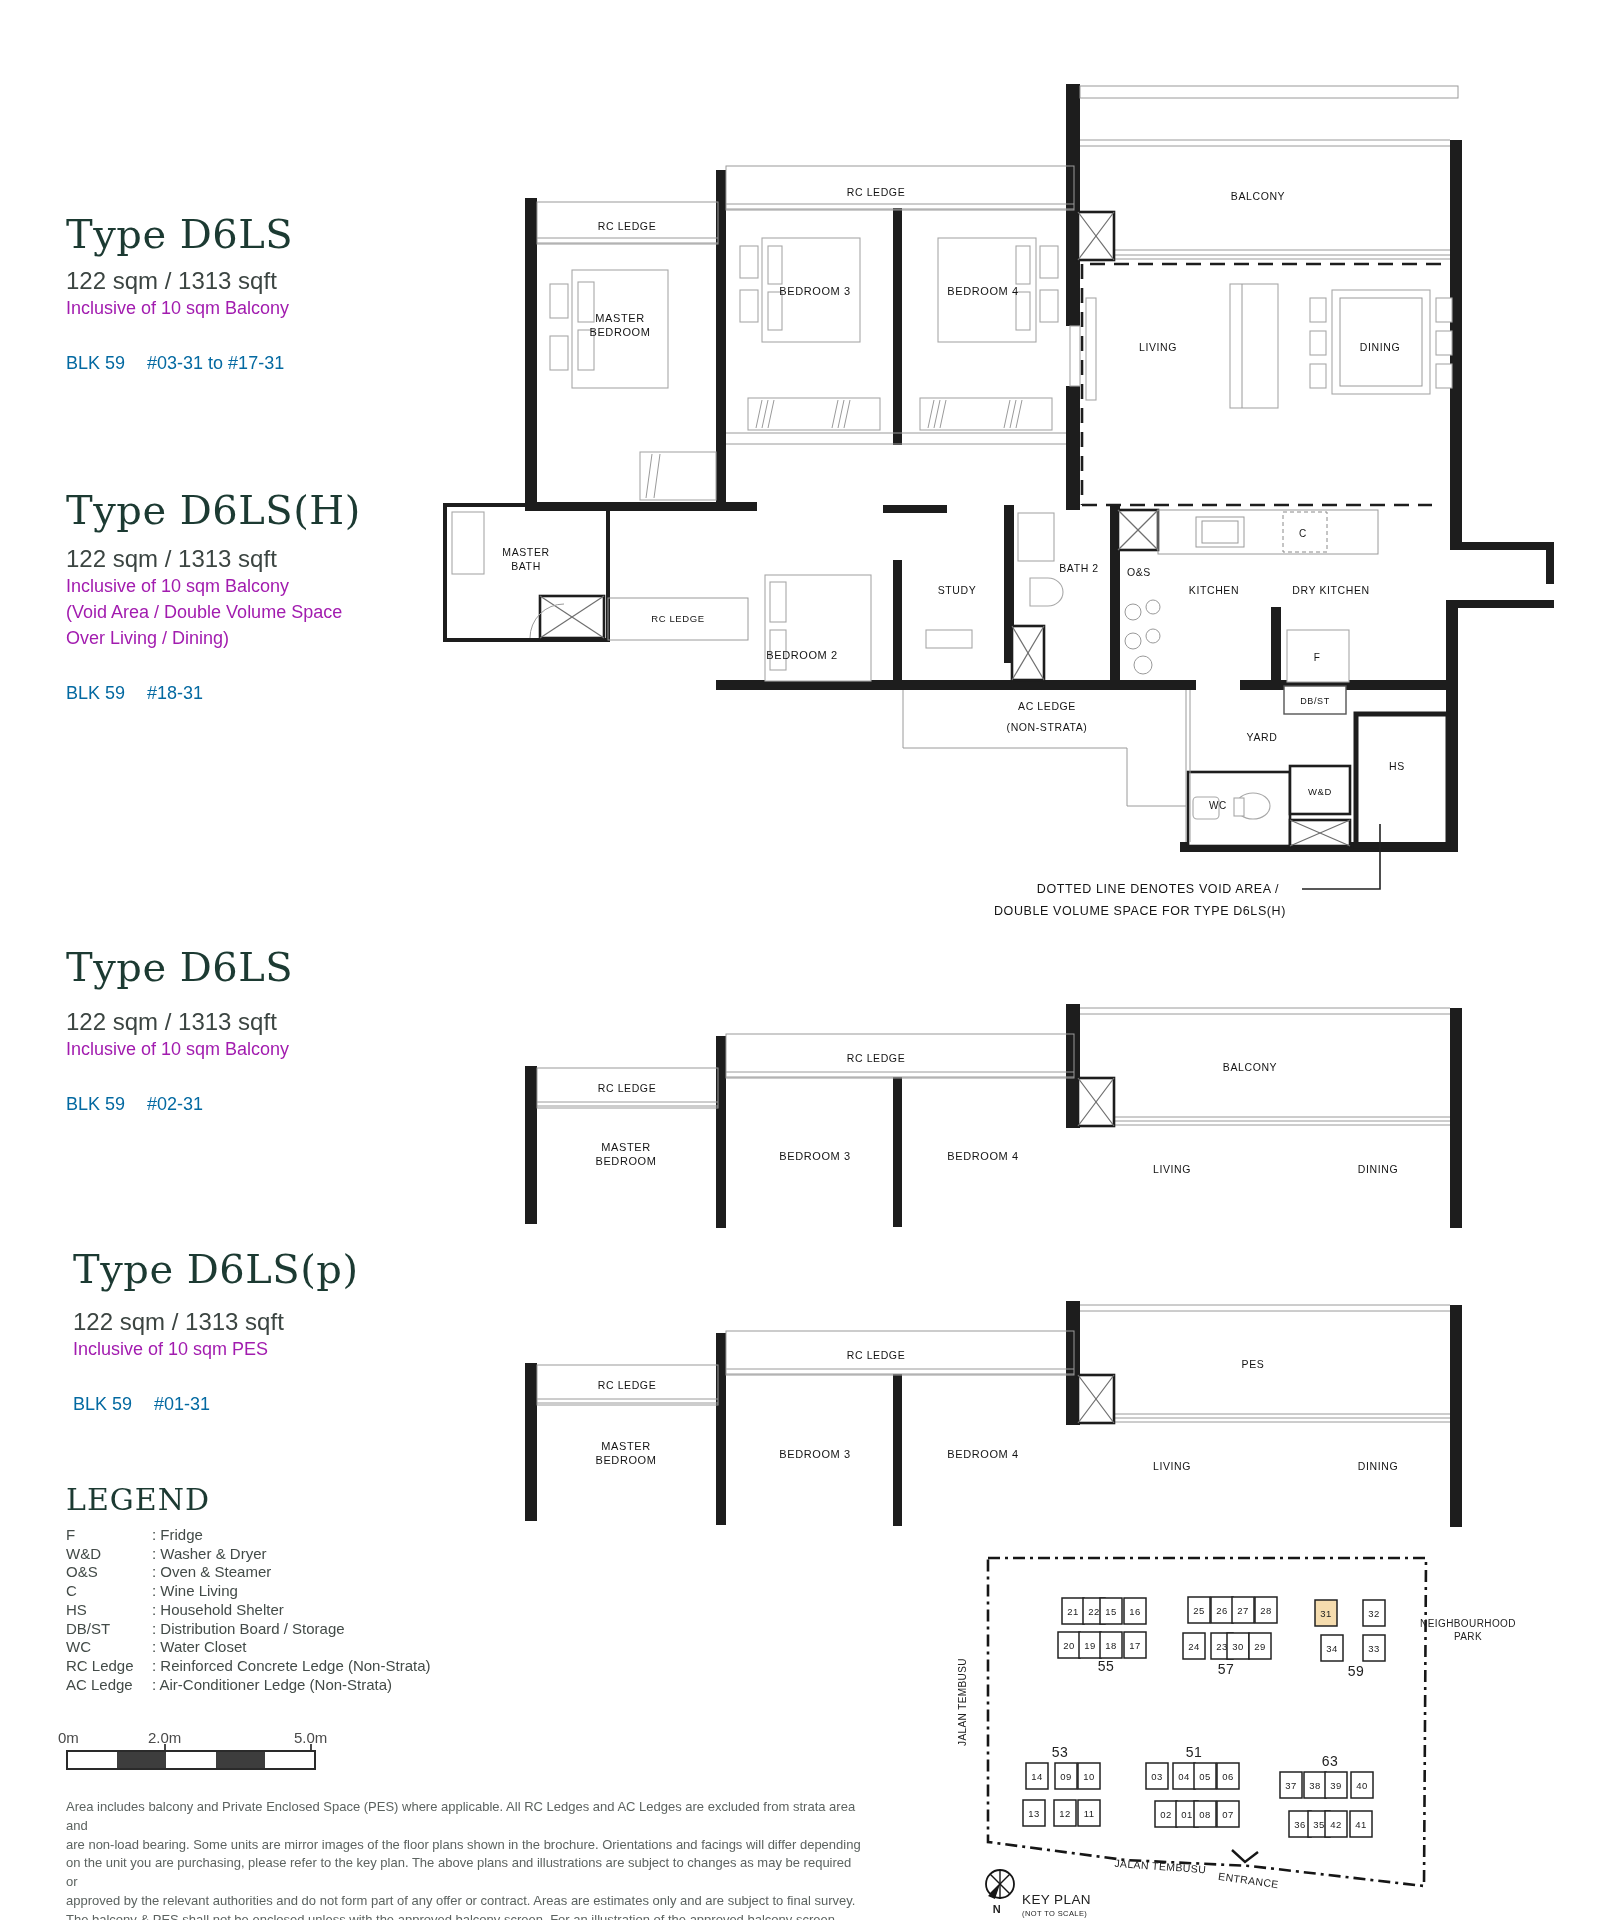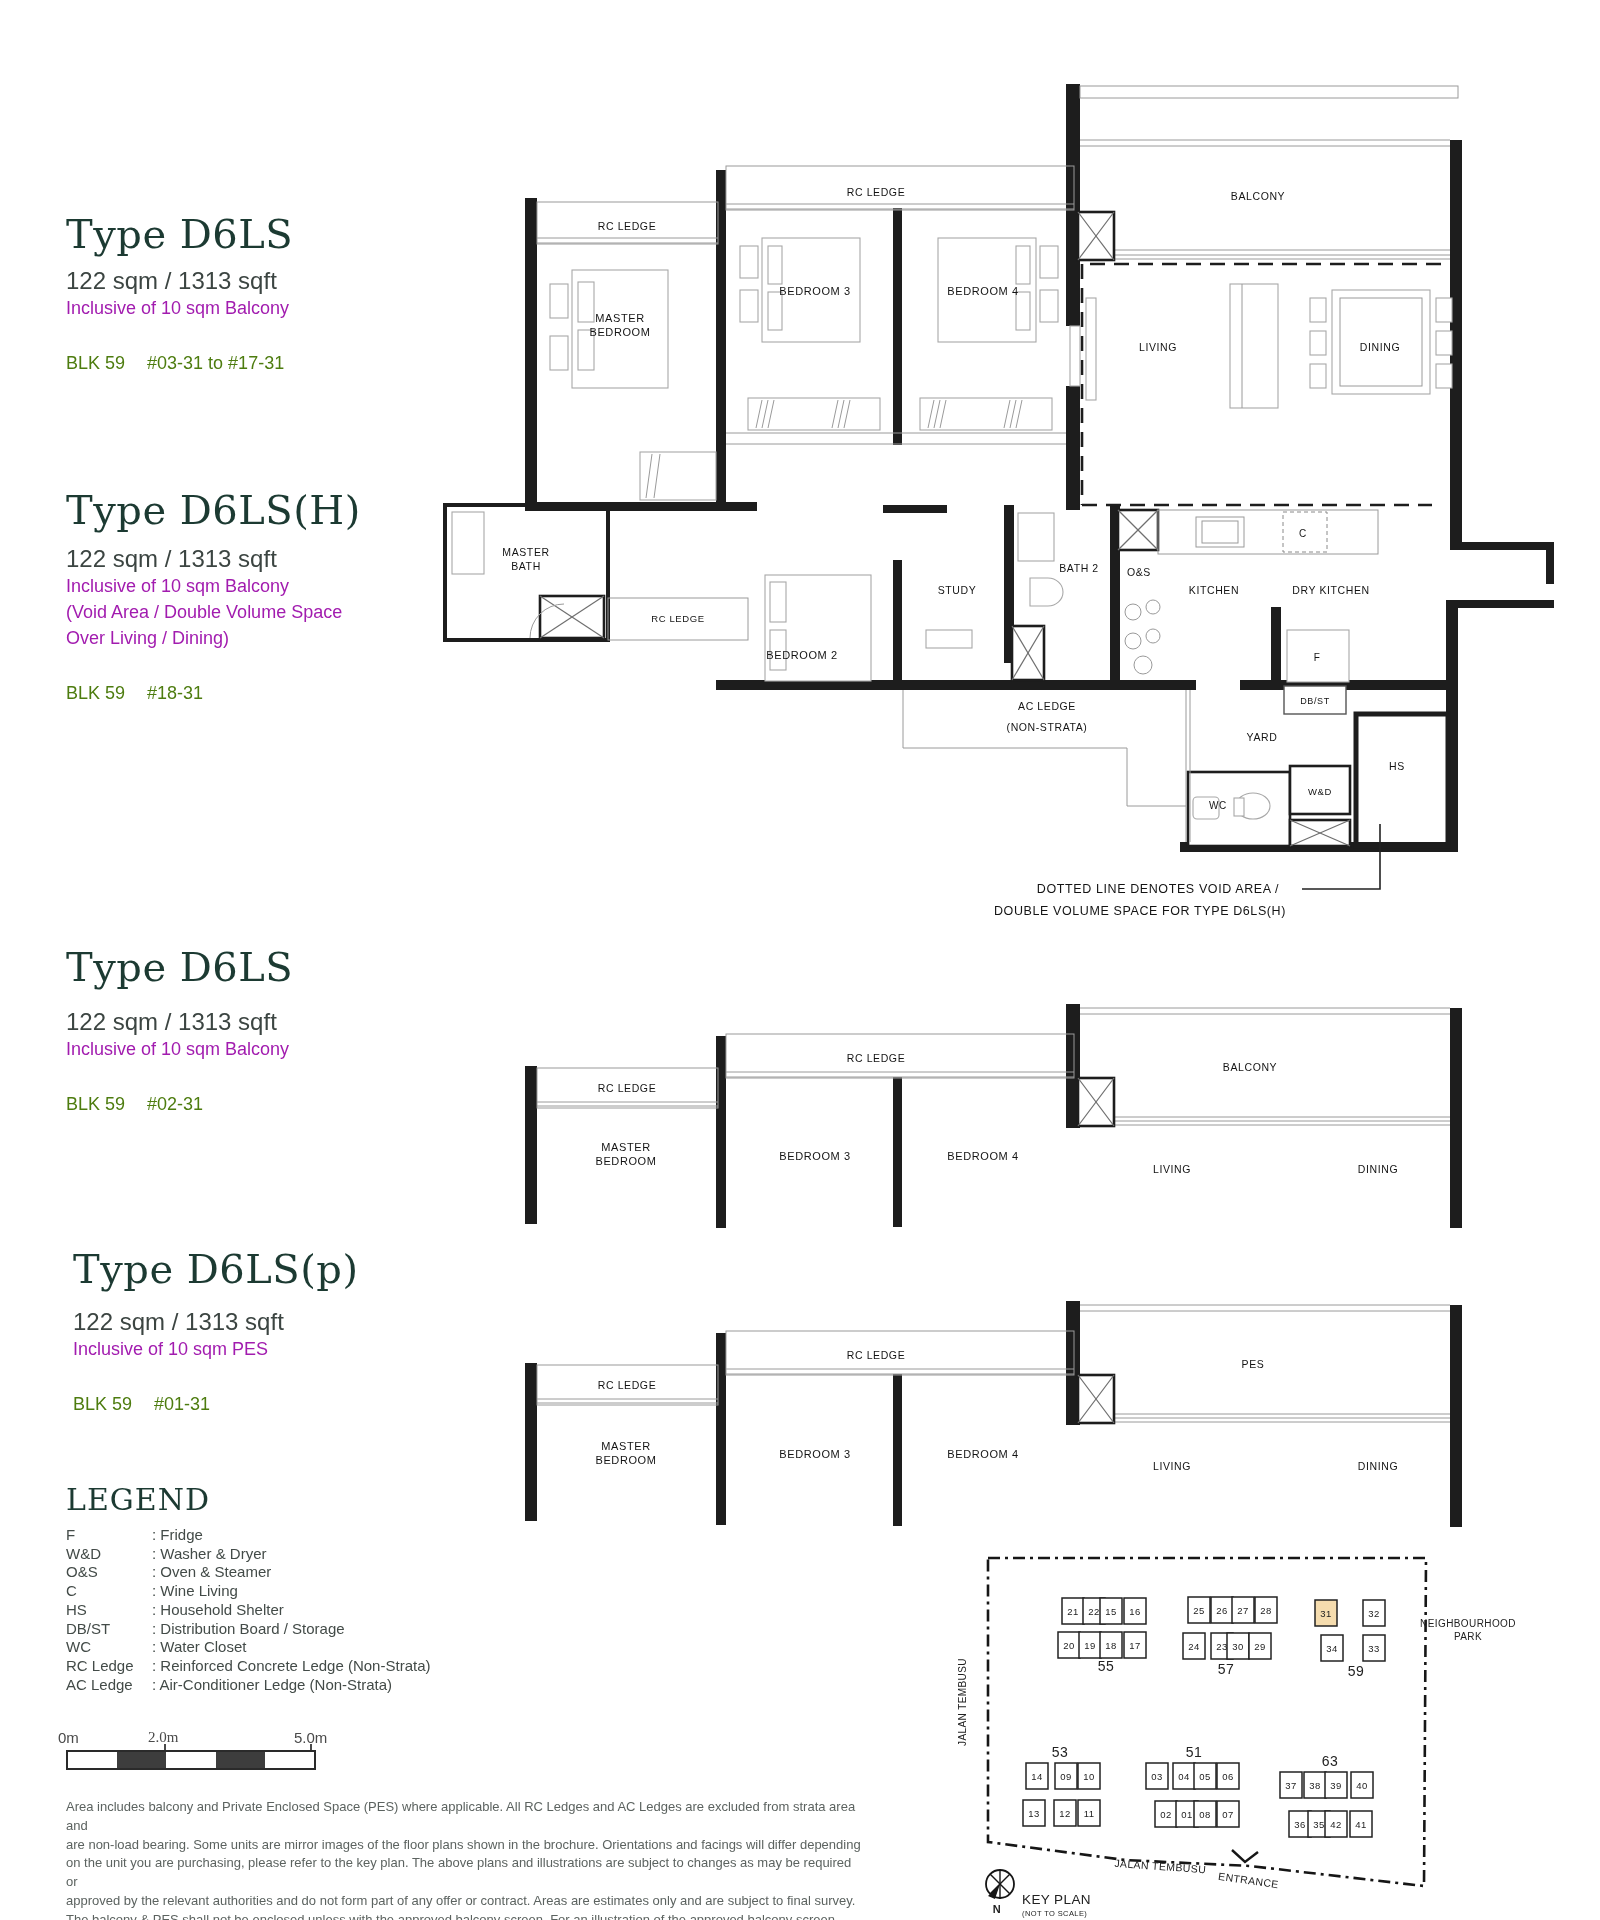--- a/index.html
+++ b/index.html
@@ -7,21 +7,21 @@
         font-family:"Liberation Sans",sans-serif;}
   .abs{position:absolute;}
   .title{left:64px;top:62px;font-family:"DejaVu Serif",serif;font-size:50px;font-weight:400;
          color:#CD9245;letter-spacing:1px;}
   .typeblock{left:66px;width:360px;}
   .t0{top:208px;} .t1{top:484px;} .t2{top:941px;} .t3{top:1243px;margin-left:7px;}
   .tname{font-family:"DejaVu Serif",serif;font-size:40px;line-height:1.3;color:#1C3A32;letter-spacing:.5px;}
   .tarea{font-size:24px;line-height:29px;color:#3C4542;margin-top:6px;}
   .t1 .tarea{margin-top:8px;} .t2 .tarea{margin-top:14px;} .t3 .tarea{margin-top:12px;}
   .tincl{font-size:18px;line-height:26px;color:#a21caf;}
-  .tblk{font-size:18px;color:#4d7c0f;margin-top:32px;display:flex;gap:22px;}
+  .tblk{font-size:18px;color:#0369a1;margin-top:32px;display:flex;gap:22px;}
   .legend-h{left:66px;top:1482px;font-family:"DejaVu Serif",serif;font-size:30px;color:#1C3A32;letter-spacing:1px;}
   .legend{left:66px;top:1526px;font-size:15px;line-height:18.7px;color:#434B48;}
   .legend .row{display:flex;}
   .legend .ab{width:86px;flex:none;}
   .sb-label{top:1729px;font-size:15px;color:#4A4A4A;}
   .scalebar{left:66px;top:1750px;width:246px;height:16px;border:2px solid #2A2A2A;display:flex;}
   .scalebar span{flex:1 1 20%;}
   .sb-dark{background:#3D3D3D;}
   .sb-tick{width:2px;height:8px;background:#4a4a4a;top:1744px;}
   .disclaimer{left:66px;top:1798px;width:800px;font-size:13px;line-height:18.8px;color:#5C6360;white-space:pre-line;}
@@ -111,21 +111,21 @@
         <span class="ab">RC Ledge</span>
         <span>: Reinforced Concrete Ledge (Non-Strata)</span>
       </div>
       <div class="row">
         <span class="ab">AC Ledge</span>
         <span>: Air-Conditioner Ledge (Non-Strata)</span>
       </div>
     </div>
 
   <div class="abs sb-label" style="left:58px;">0m</div>
-  <div class="abs sb-label" style="left:148px;font-family:Liberation Serif, serif;">2.0m</div>
+  <div class="abs sb-label" style="left:148px;">2.0m</div>
   <div class="abs sb-label" style="left:294px;">5.0m</div>
   <div class="abs sb-tick" style="left:164px;"></div>
   <div class="abs sb-tick" style="left:310px;"></div>
   <div class="abs scalebar">
     <span></span>
       <span class="sb-dark"></span>
       <span></span>
       <span class="sb-dark"></span>
       <span></span>
   </div>

